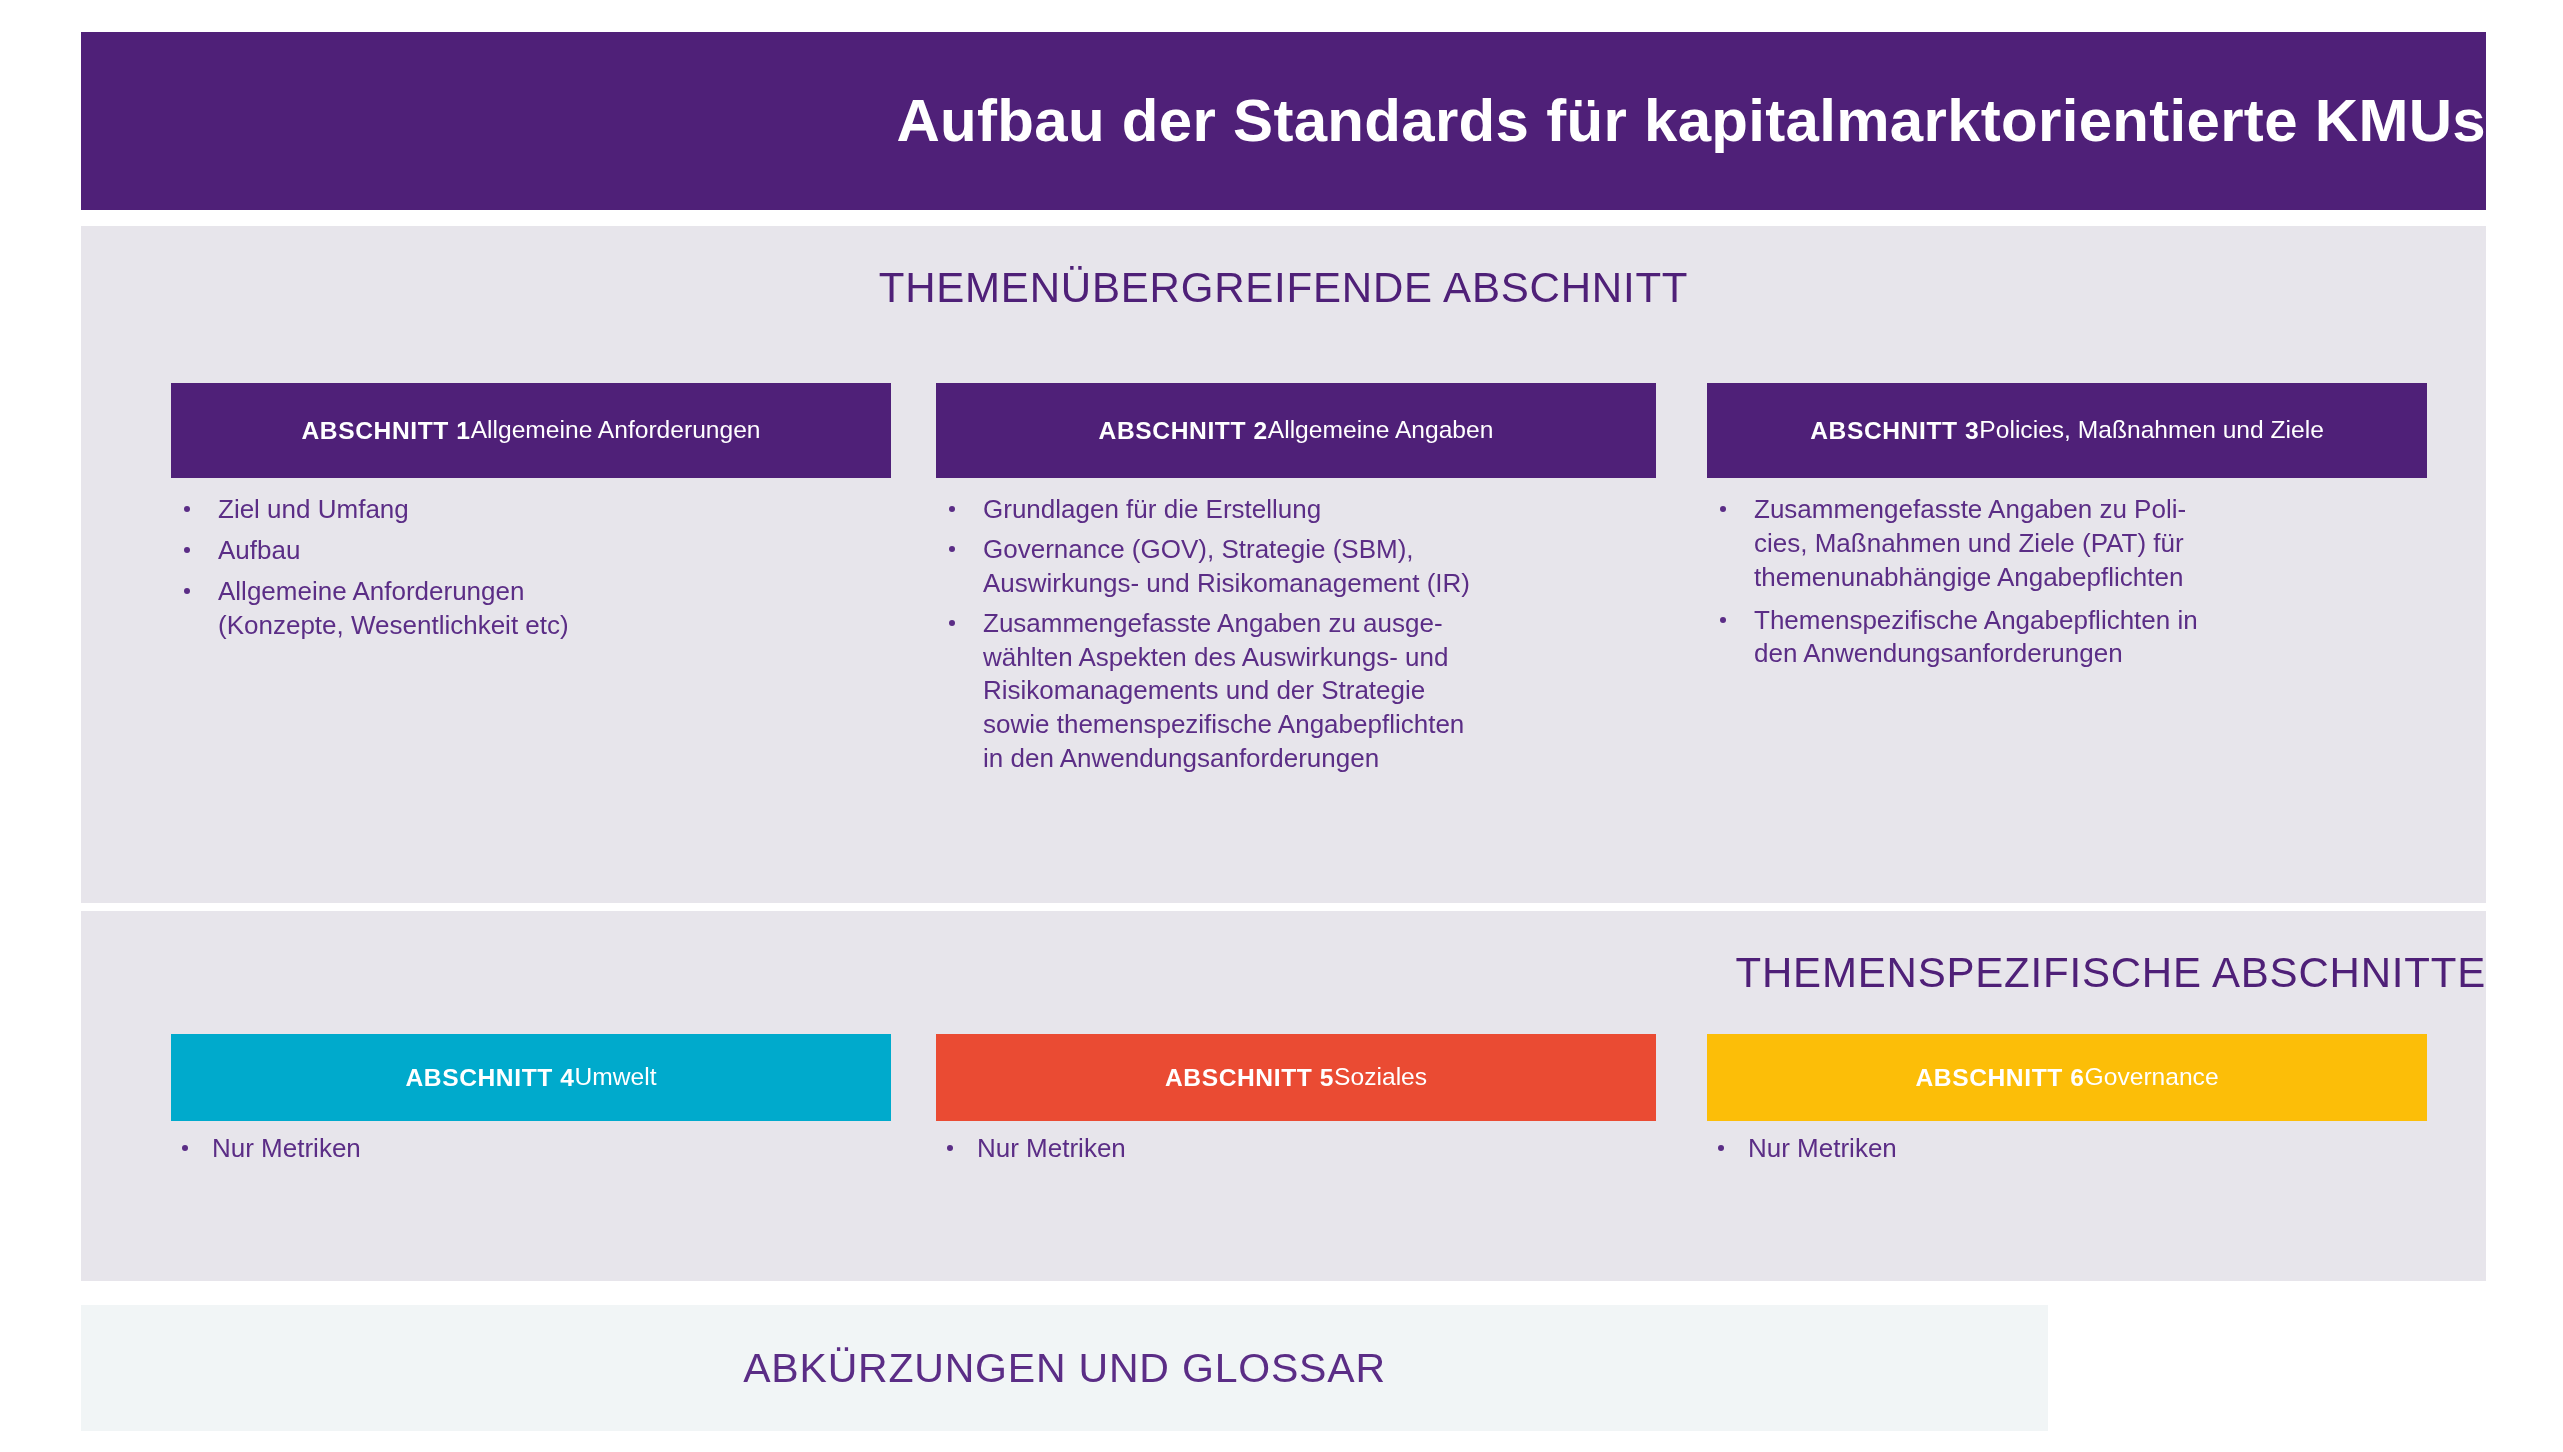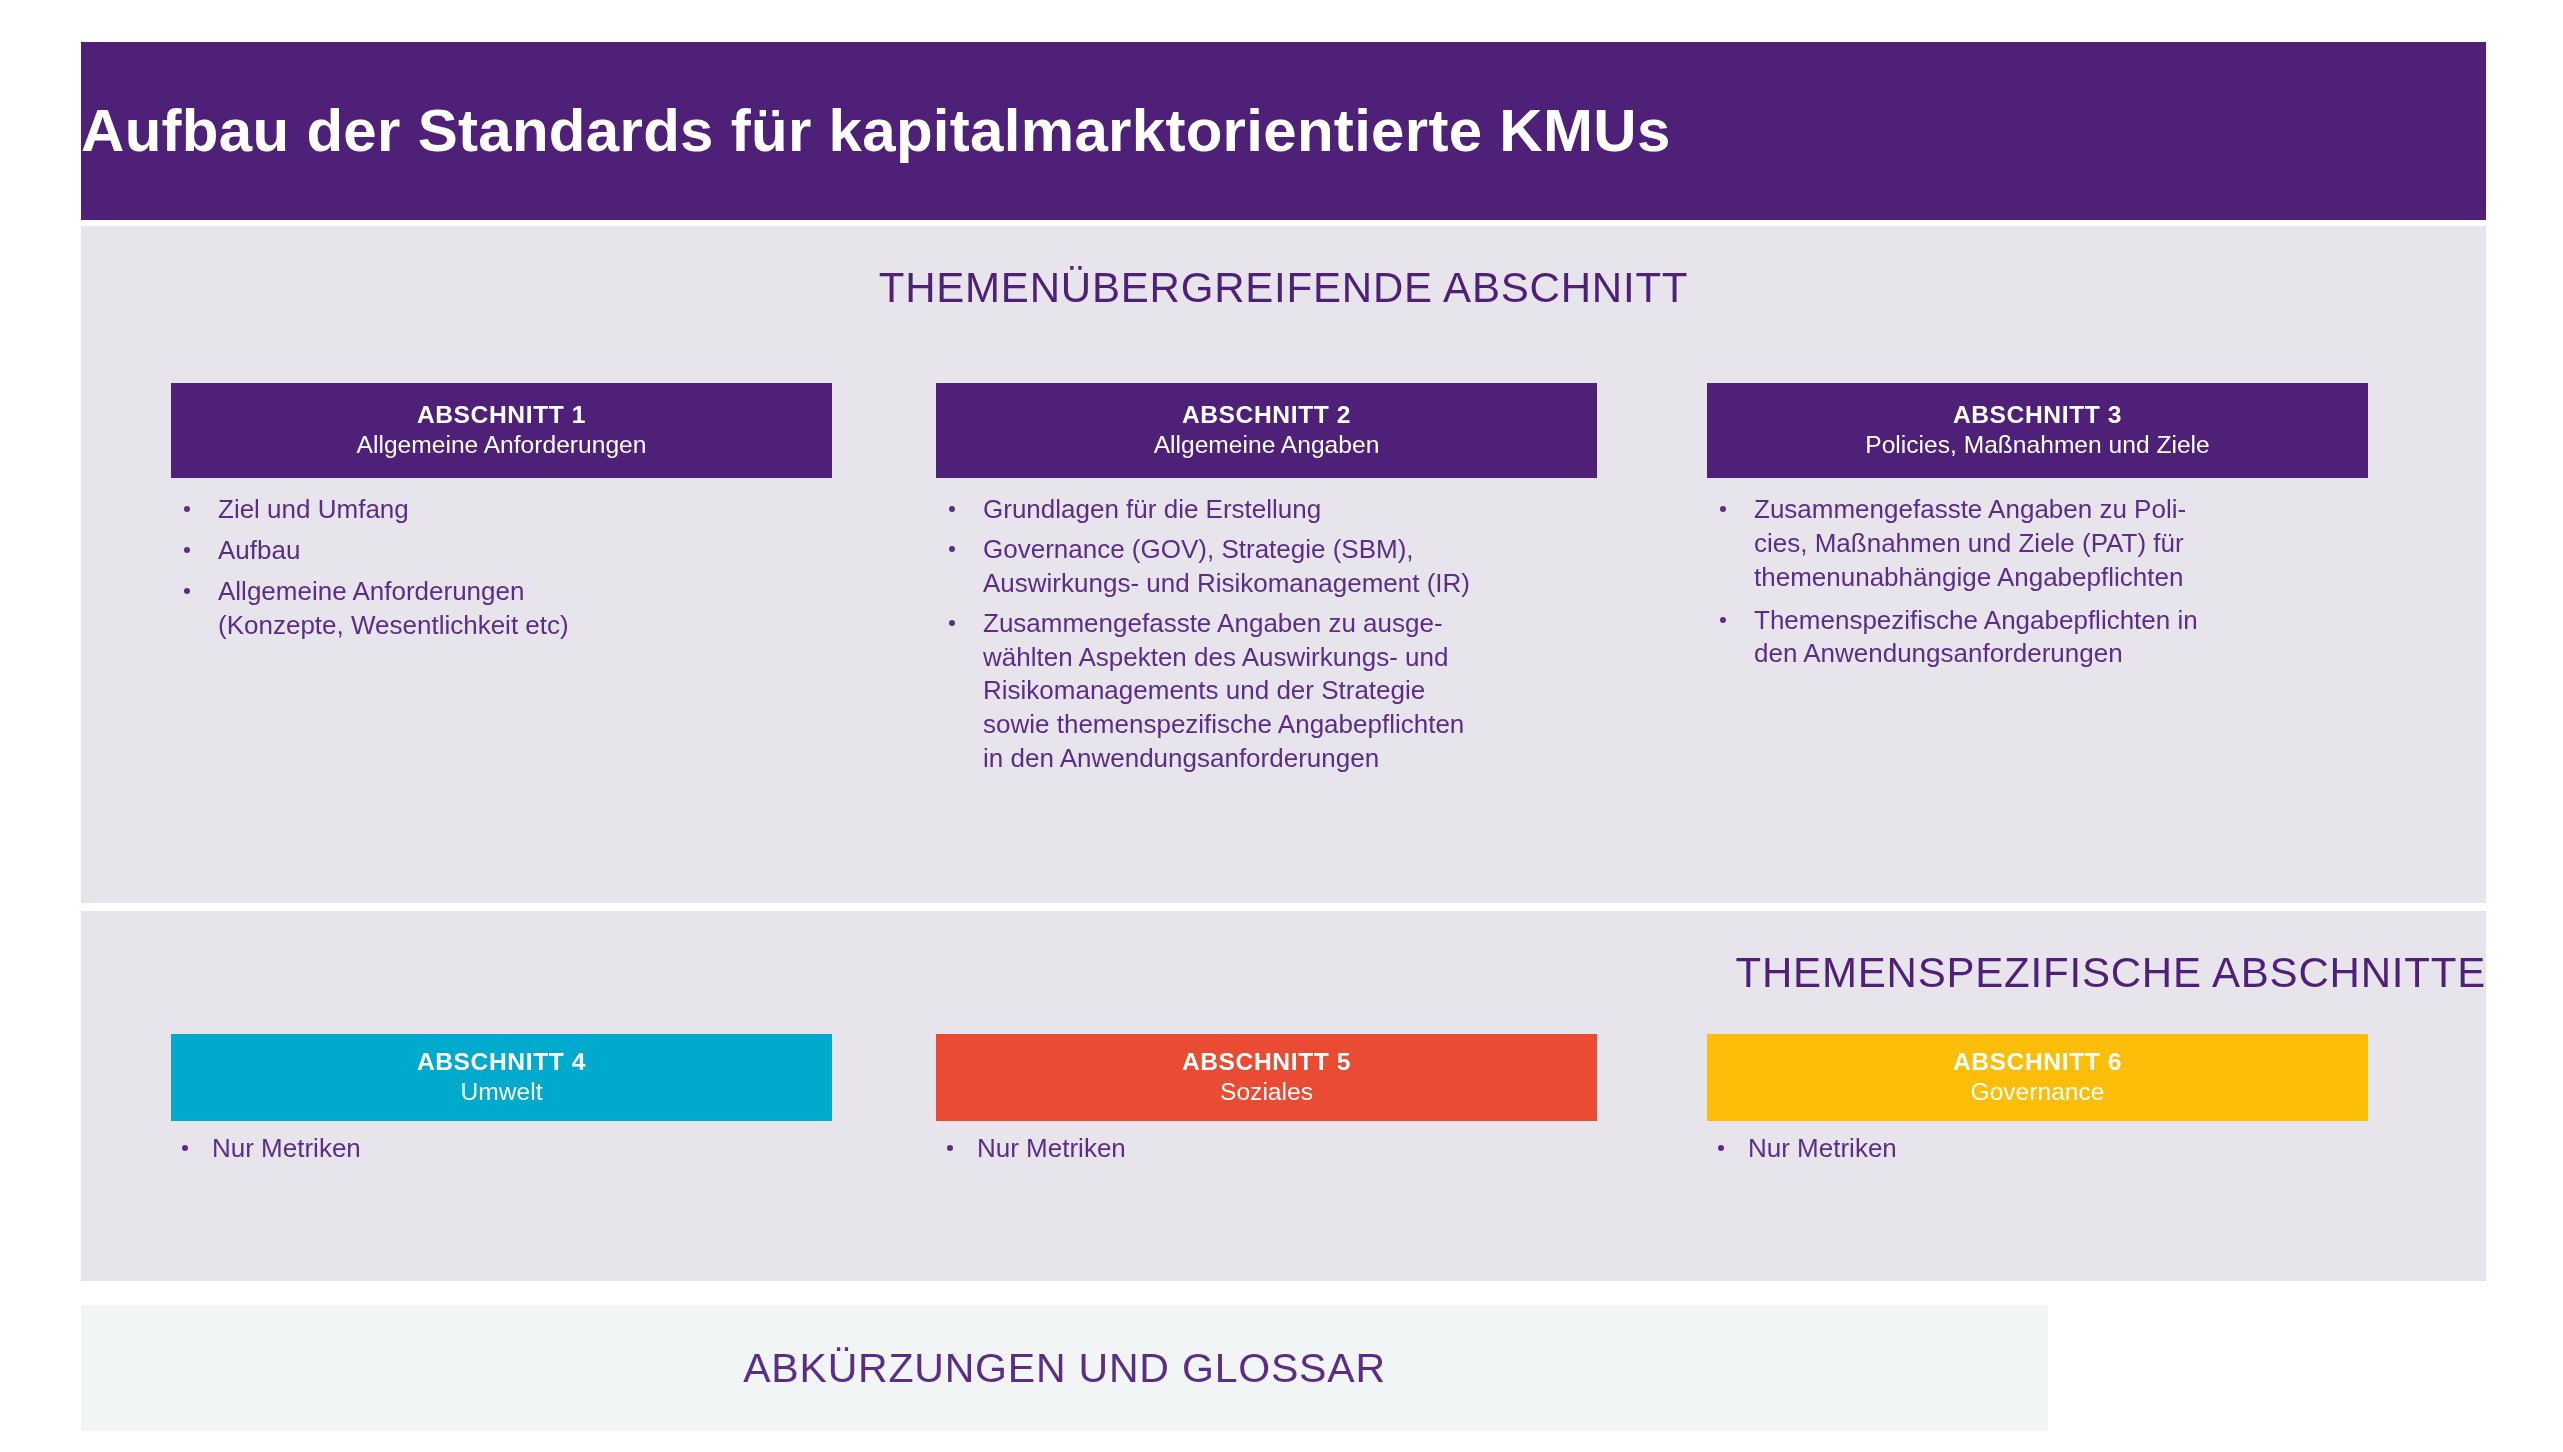--- a/index.html
+++ b/index.html
@@ -25,22 +25,21 @@
   
   .title-bar {
     position: absolute;
     left: 81px;
     top: 32px;
     width: 2405px;
     height: 178px;
     background: #4F2078;
     display: flex;
     align-items: center;
-    justify-content: flex-start;
-    margin-top: 10px;
+    justify-content: flex-end;
   }
   .title-bar .title-text {
     color: #ffffff;
     font-size: 60px;
     font-weight: 700;
     letter-spacing: 0.3px;
     line-height: 1.1;
     text-align: center;
     white-space: nowrap;
   }
@@ -105,24 +104,24 @@
   .col-3 { left: 1626px; }
 
   .sec1-cols { position: absolute; left: 0; top: 0; width: 100%; height: 100%; }
   .sec2-cols { position: absolute; left: 0; top: 0; width: 100%; height: 100%; }
 
   
   .col-header {
     position: absolute;
     top: 157px;
     left: 0;
-    width: 661px;
+    width: 720px;
     height: 95px;
     display: flex;
-    flex-direction: column;
+    flex-direction: row;
     align-items: center;
     justify-content: center;
     box-sizing: border-box;
     padding: 0 4px;
   }
   .sec2 .col-header { top: 123px; height: 87px; }
 
   .col-header .hdr-line1 {
     color: #ffffff;
     font-size: 24.6px;

